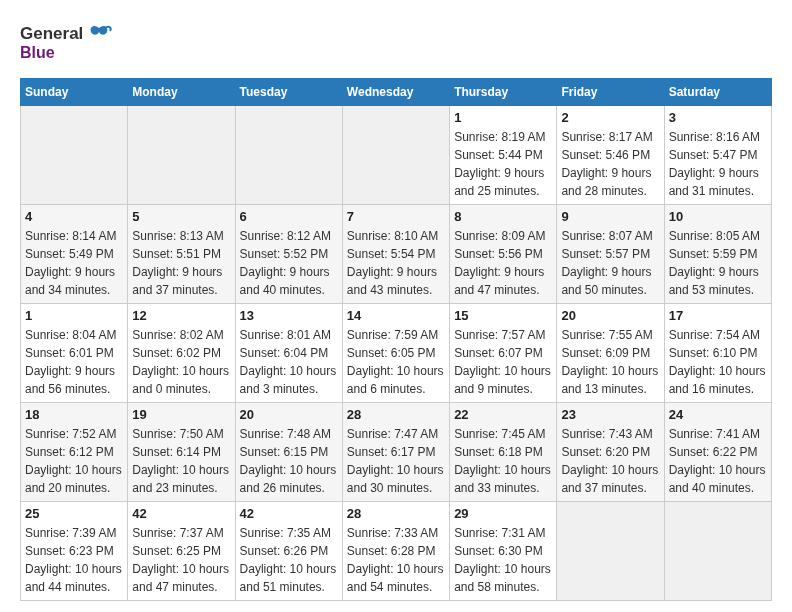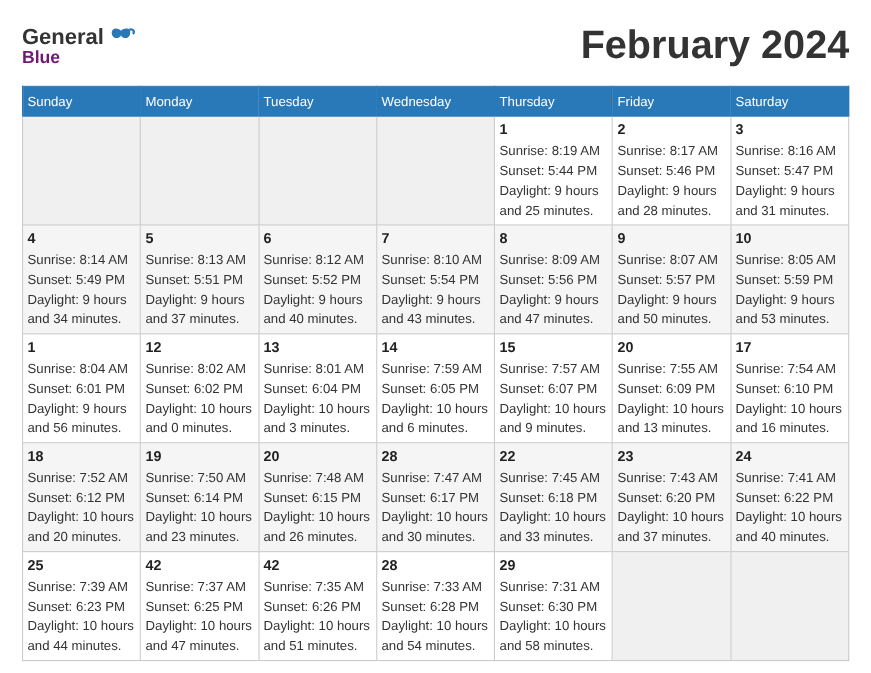--- a/index.html
+++ b/index.html
@@ -37,21 +37,21 @@
       width: 100%;
       border-collapse: collapse;
       font-size: 11px;
     }
     thead th {
       background-color: #2979b9;
       color: #fff;
       padding: 6px 4px;
       text-align: left;
       font-size: 12px;
-      font-weight: normal;
+      font-weight: bold;
       border: 1px solid #2979b9;
     }
     tbody td {
       border: 1px solid #ccc;
       vertical-align: top;
       padding: 4px;
       width: calc(100% / 7);
       height: 88px;
     }
     .day-number {
@@ -78,31 +78,30 @@
       background: #f0f0f0 !important;
     }
   </style>
 </head>
 <body>
 
 <div class="header-area">
   <div class="logo">
     <div style="display:flex; flex-direction:column; align-items:flex-start;">
       <div style="display:flex; align-items:center; gap:2px;">
-        <div style="font-size:20px; font-weight:bold; color:#333;">General</div>
+        <div style="font-size:17px; font-weight:bold; color:#333;">General</div>
         <svg width="28" height="28" viewBox="0 0 28 28">
           <path d="M14 8 C18 4, 24 6, 22 12 C20 16, 15 15, 14 12 C13 15, 8 16, 6 12 C4 6, 10 4, 14 8Z" fill="#2979b9"></path>
           <path d="M20 8 C24 5, 27 8, 25 11" fill="none" stroke="#2979b9" stroke-width="2"></path>
         </svg>
       </div>
       <div style="font-size:16px; font-weight:bold; color:#701a75; margin-top:-4px;">Blue</div>
     </div>
   </div>
   <div class="title-area">
-    <div class="calendar-title">February 2024</div>
   </div>
 </div>
 
 <table>
   <thead>
     <tr>
       <th>Sunday</th>
       <th>Monday</th>
       <th>Tuesday</th>
       <th>Wednesday</th>

